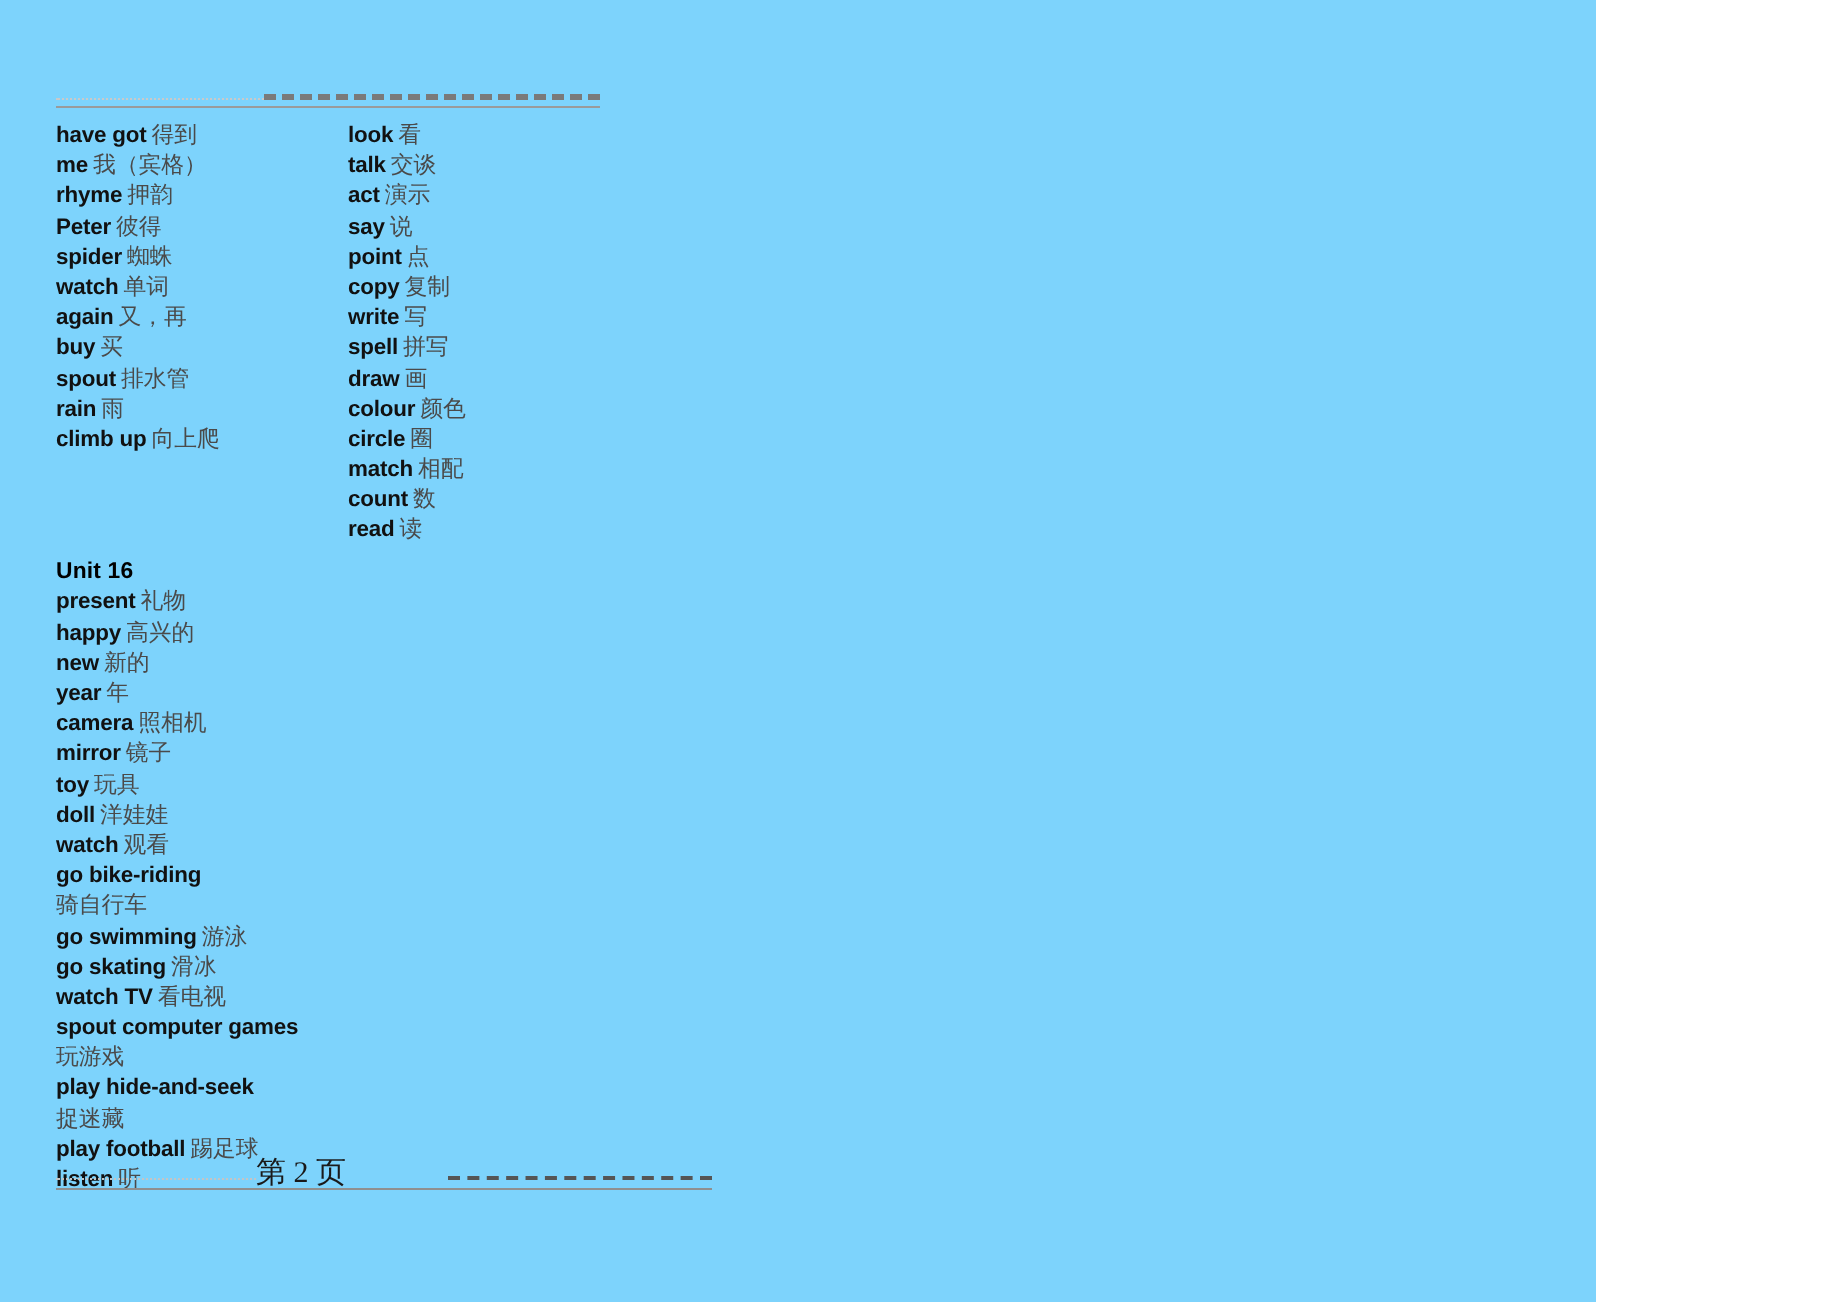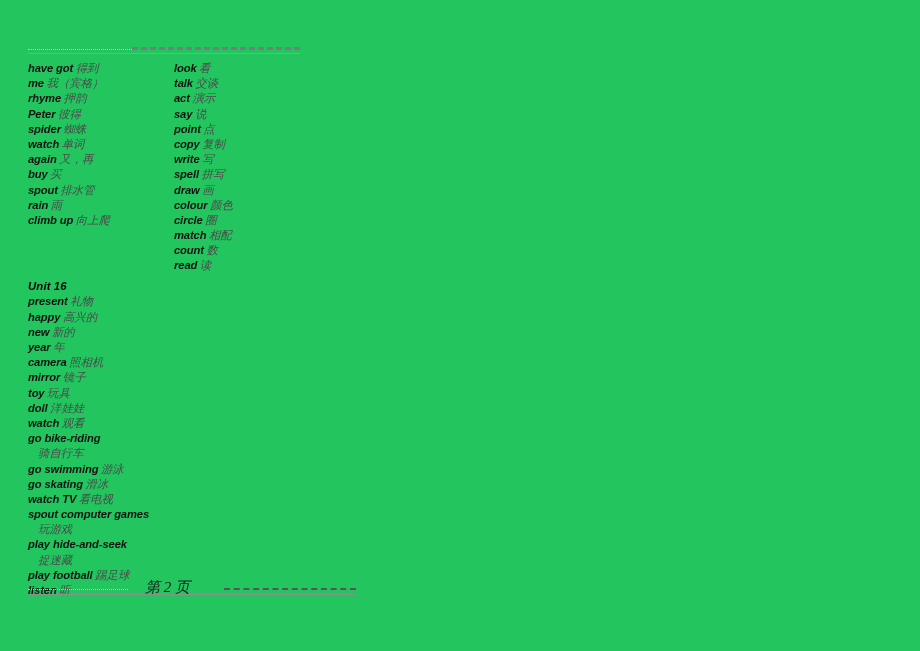--- a/index.html
+++ b/index.html
@@ -13,24 +13,23 @@
     position: relative;
     font-family: "Liberation Sans", "DejaVu Sans", sans-serif;
     overflow: hidden;
   }
 
   
   #page {
     position: absolute;
     left: 0;
     top: 0;
-    width: 920px;
+    width: 798px;
     height: 651px;
-    background: #22c55e;
-    font-style: italic;
+    background: #7dd3fc;
   }
 
   
   #header-rule {
     position: absolute;
     left: 28px;
     top: 46px;
     width: 272px;
     height: 8px;
   }
@@ -80,21 +79,21 @@
     letter-spacing: -0.1px;
   }
   .entry .zh {
     font-weight: normal;
     color: #4a4a4a;
     font-size: 11.4px;
     margin-left: 2.5px;
   }
   
   .entry.cont .zh {
-    margin-left: 10px;
+    margin-left: 0;
   }
 
   .unit-heading {
     height: 15.2px;
     line-height: 15.2px;
     font-size: 11.4px;
     font-weight: bold;
     color: #000000;
     letter-spacing: 0.1px;
     white-space: nowrap;
@@ -122,21 +121,20 @@
   }
   #footer .f-pageno {
     position: absolute;
     left: 100px;
     top: 0;
     font-family: "Liberation Serif", "DejaVu Serif", serif;
     font-size: 15px;
     line-height: 18px;
     color: #1a1a1a;
     white-space: pre;
-    margin-left: 17px;
   }
   #footer .f-dashed {
     position: absolute;
     left: 196px;
     top: 10px;
     width: 132px;
     height: 0;
     border-top: 2px dashed #555555;
   }
   #footer .f-solid {

